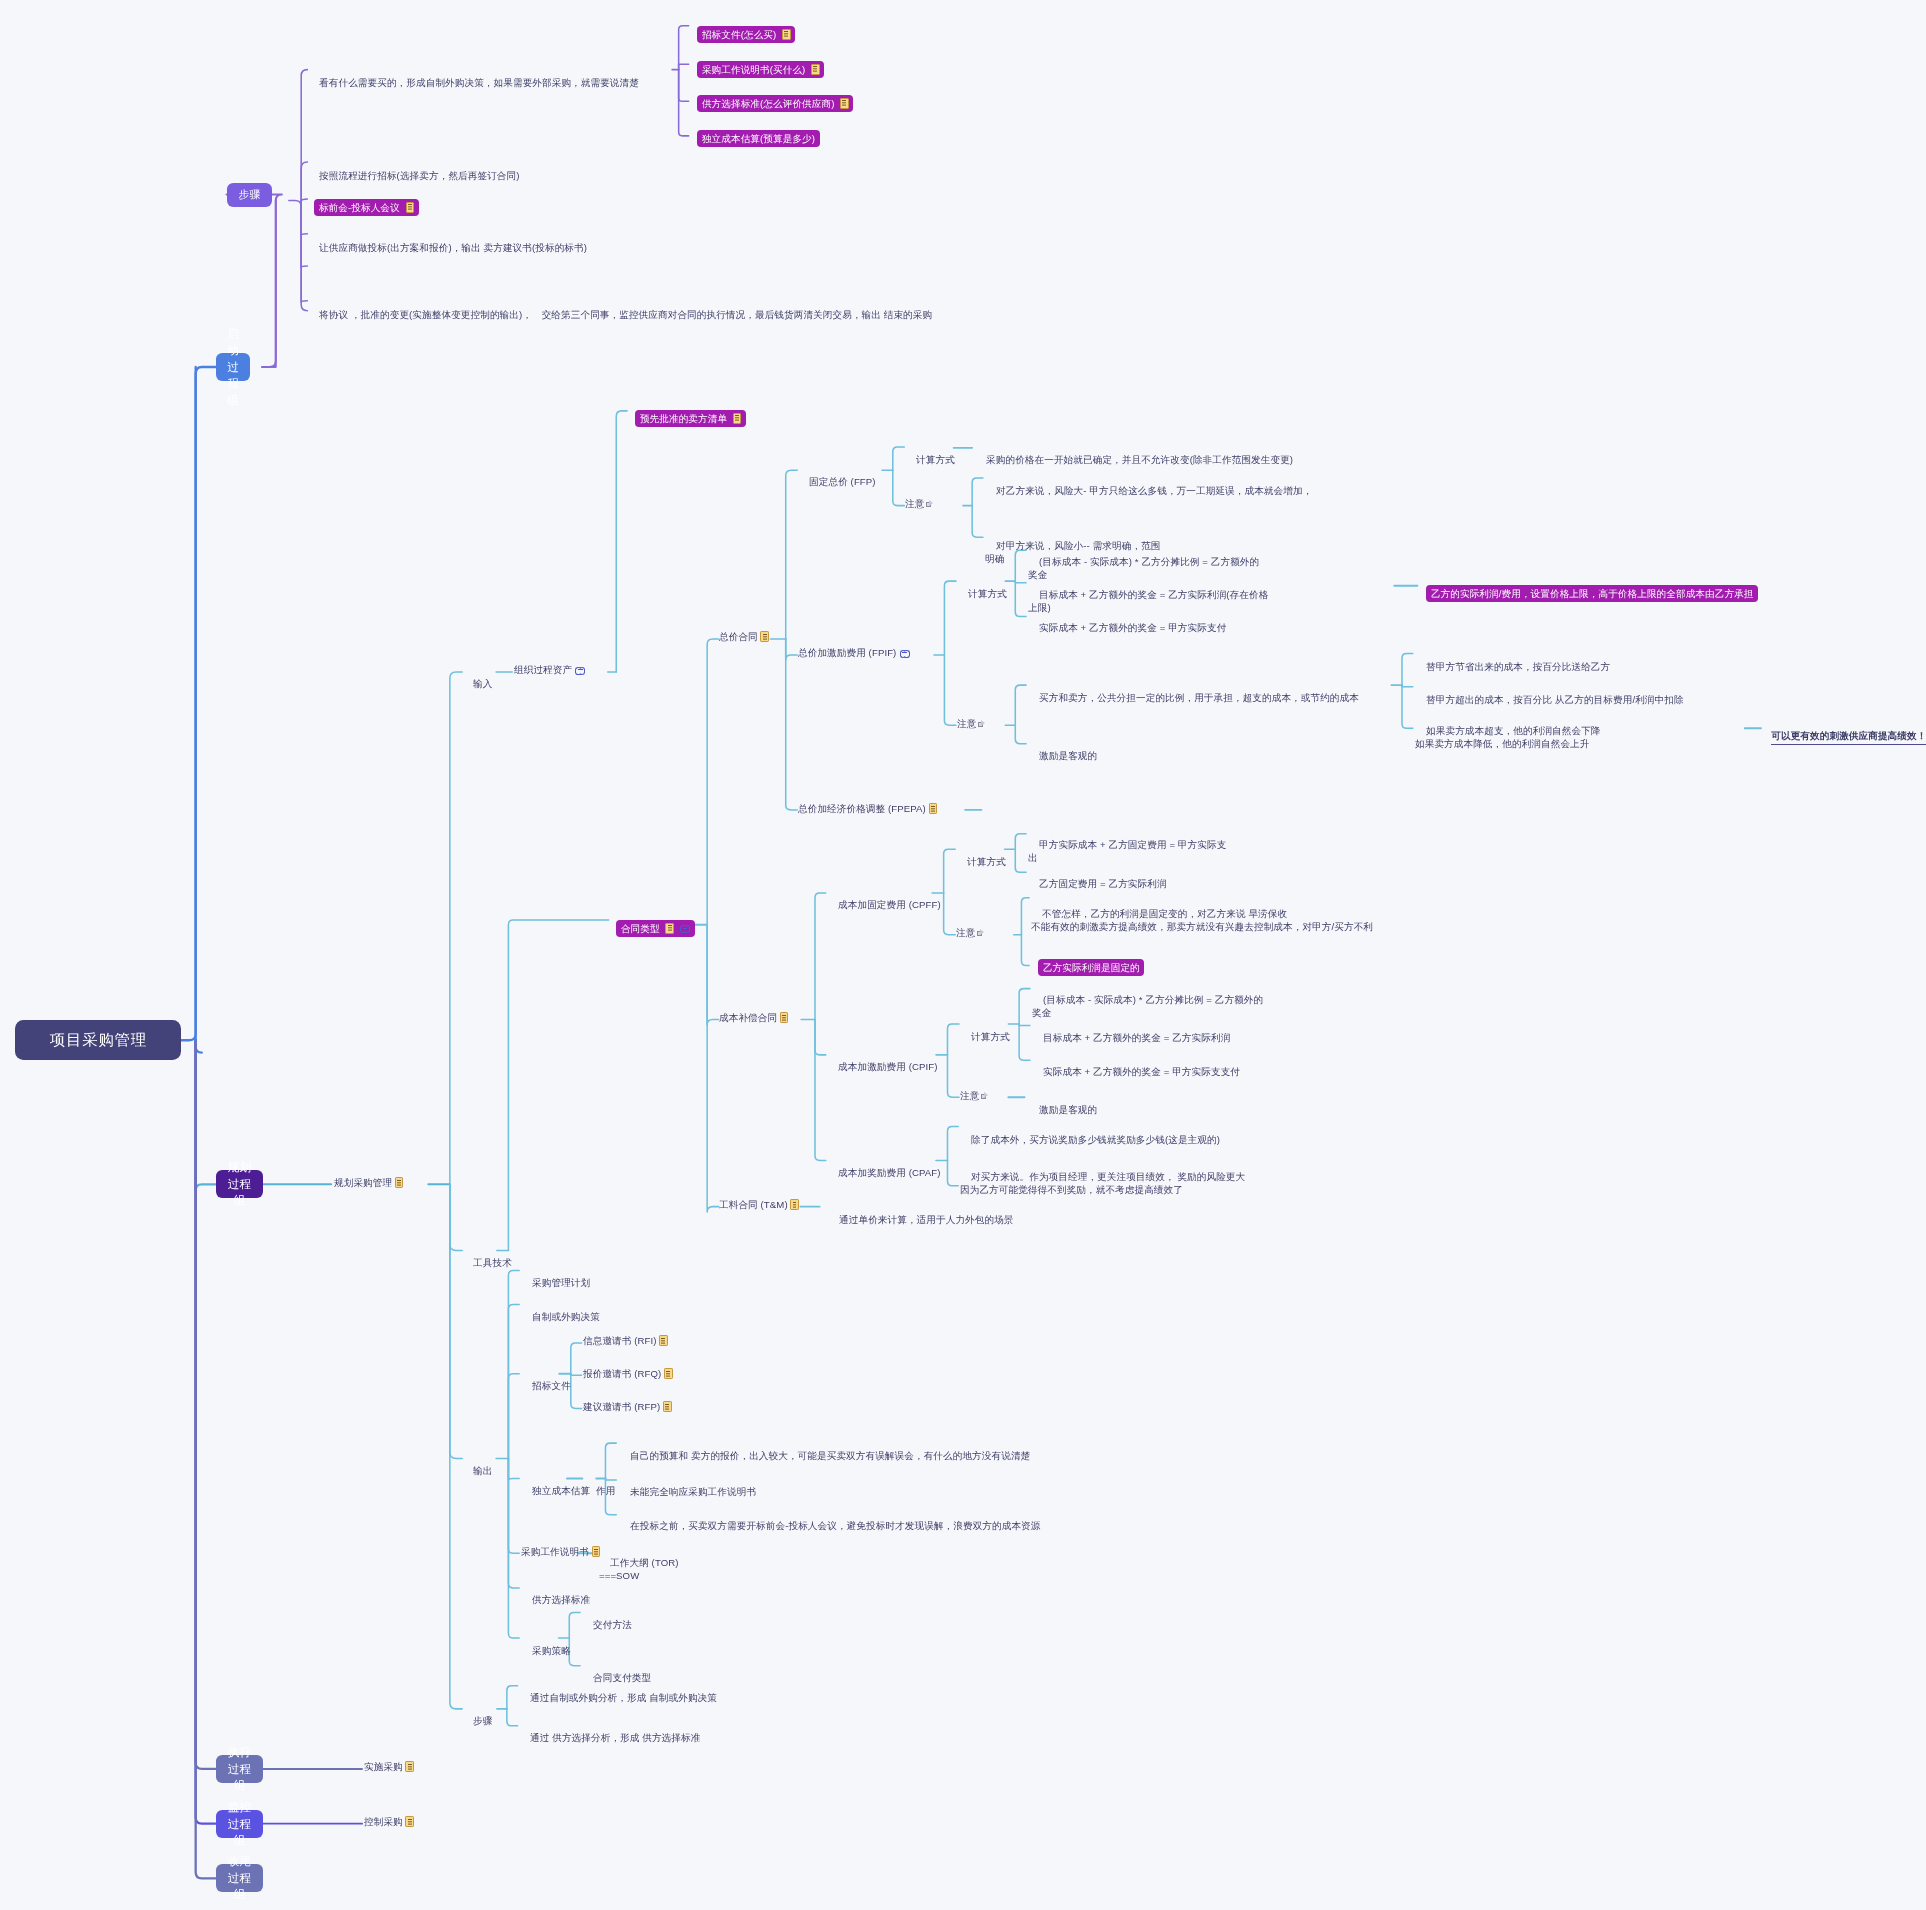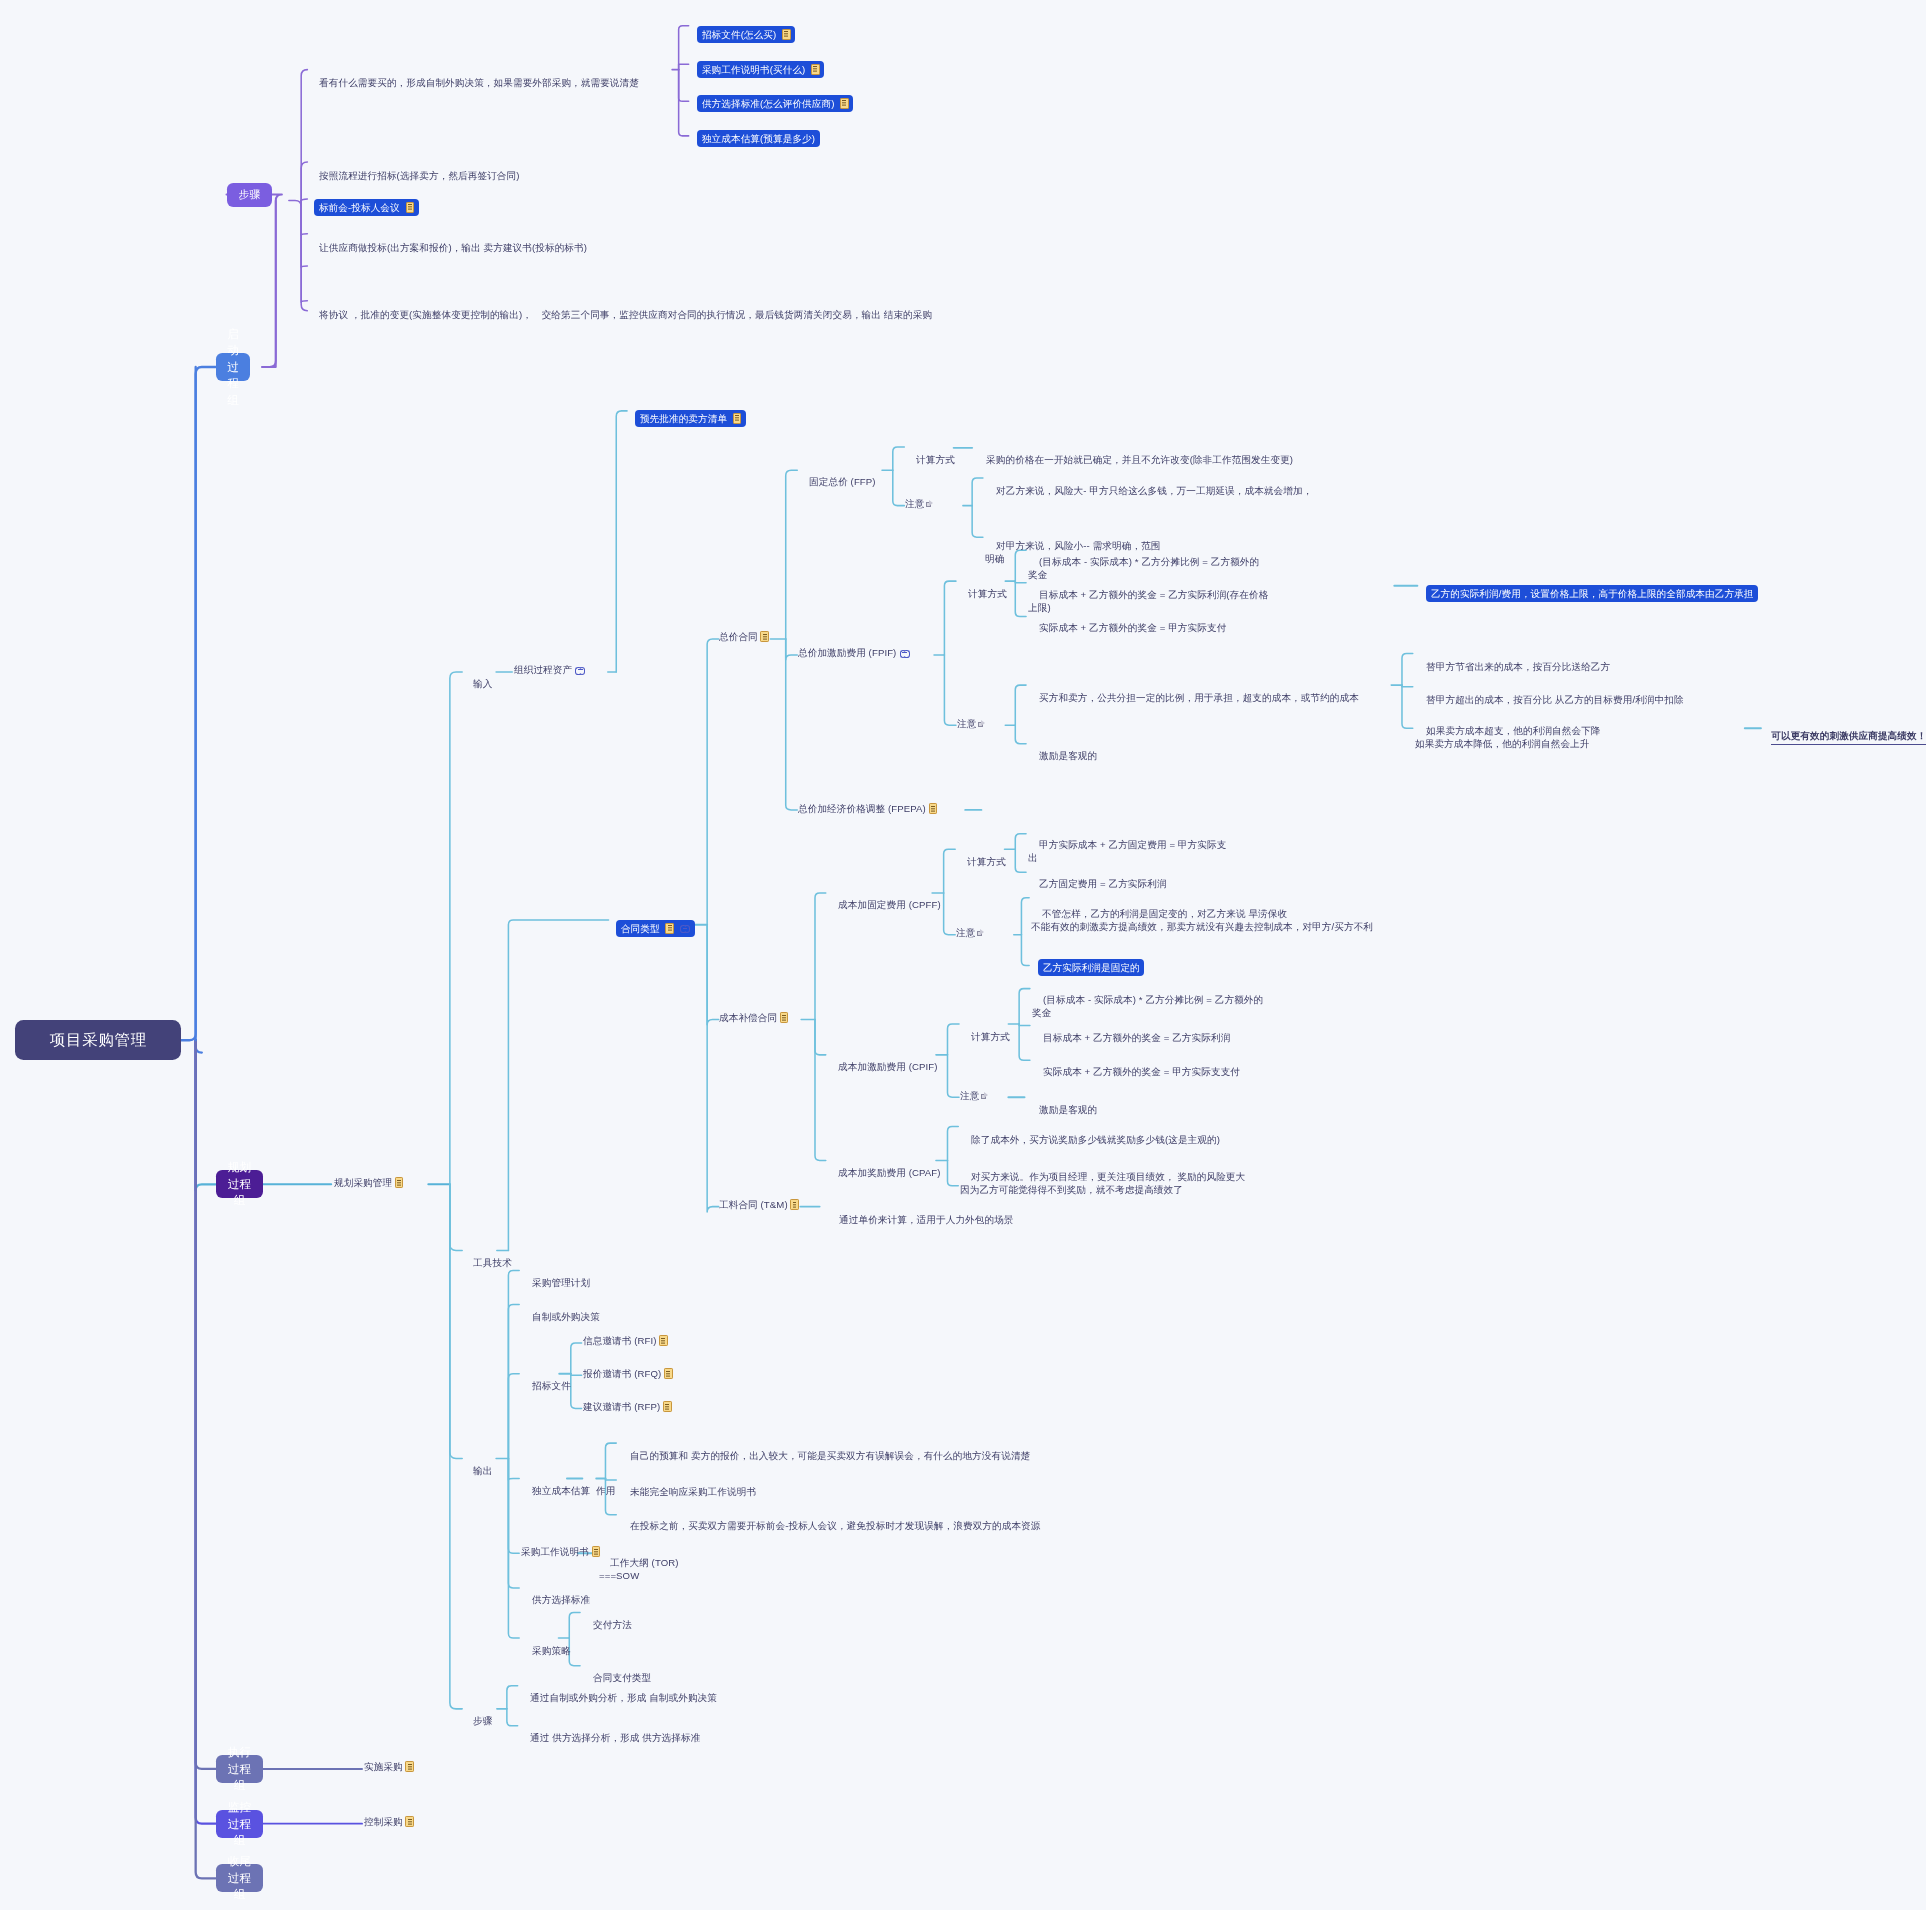--- a/index.html
+++ b/index.html
@@ -48,21 +48,21 @@
     padding:7px 10.8px;
     letter-spacing:0.8px;
   }
   .pill.blue      { background:#4b7fe0; }
   .pill.purple    { background:#7b5ee0; }
   .pill.violet    { background:#5a52e0; }
   .pill.slate     { background:#6c73b4; }
   .pill.cyan      { background:#4c1d95; }
   
   .hl{
-    background:#1d4ed8;
+    background:#a21caf;
     color:#ffffff;
     border-radius:3.9px;
     display:inline-flex;
     align-items:center;
     gap:3.1px;
     padding:1.9px 4.6px;
     font-size:9.6px;
     box-sizing:border-box;
   }
 

